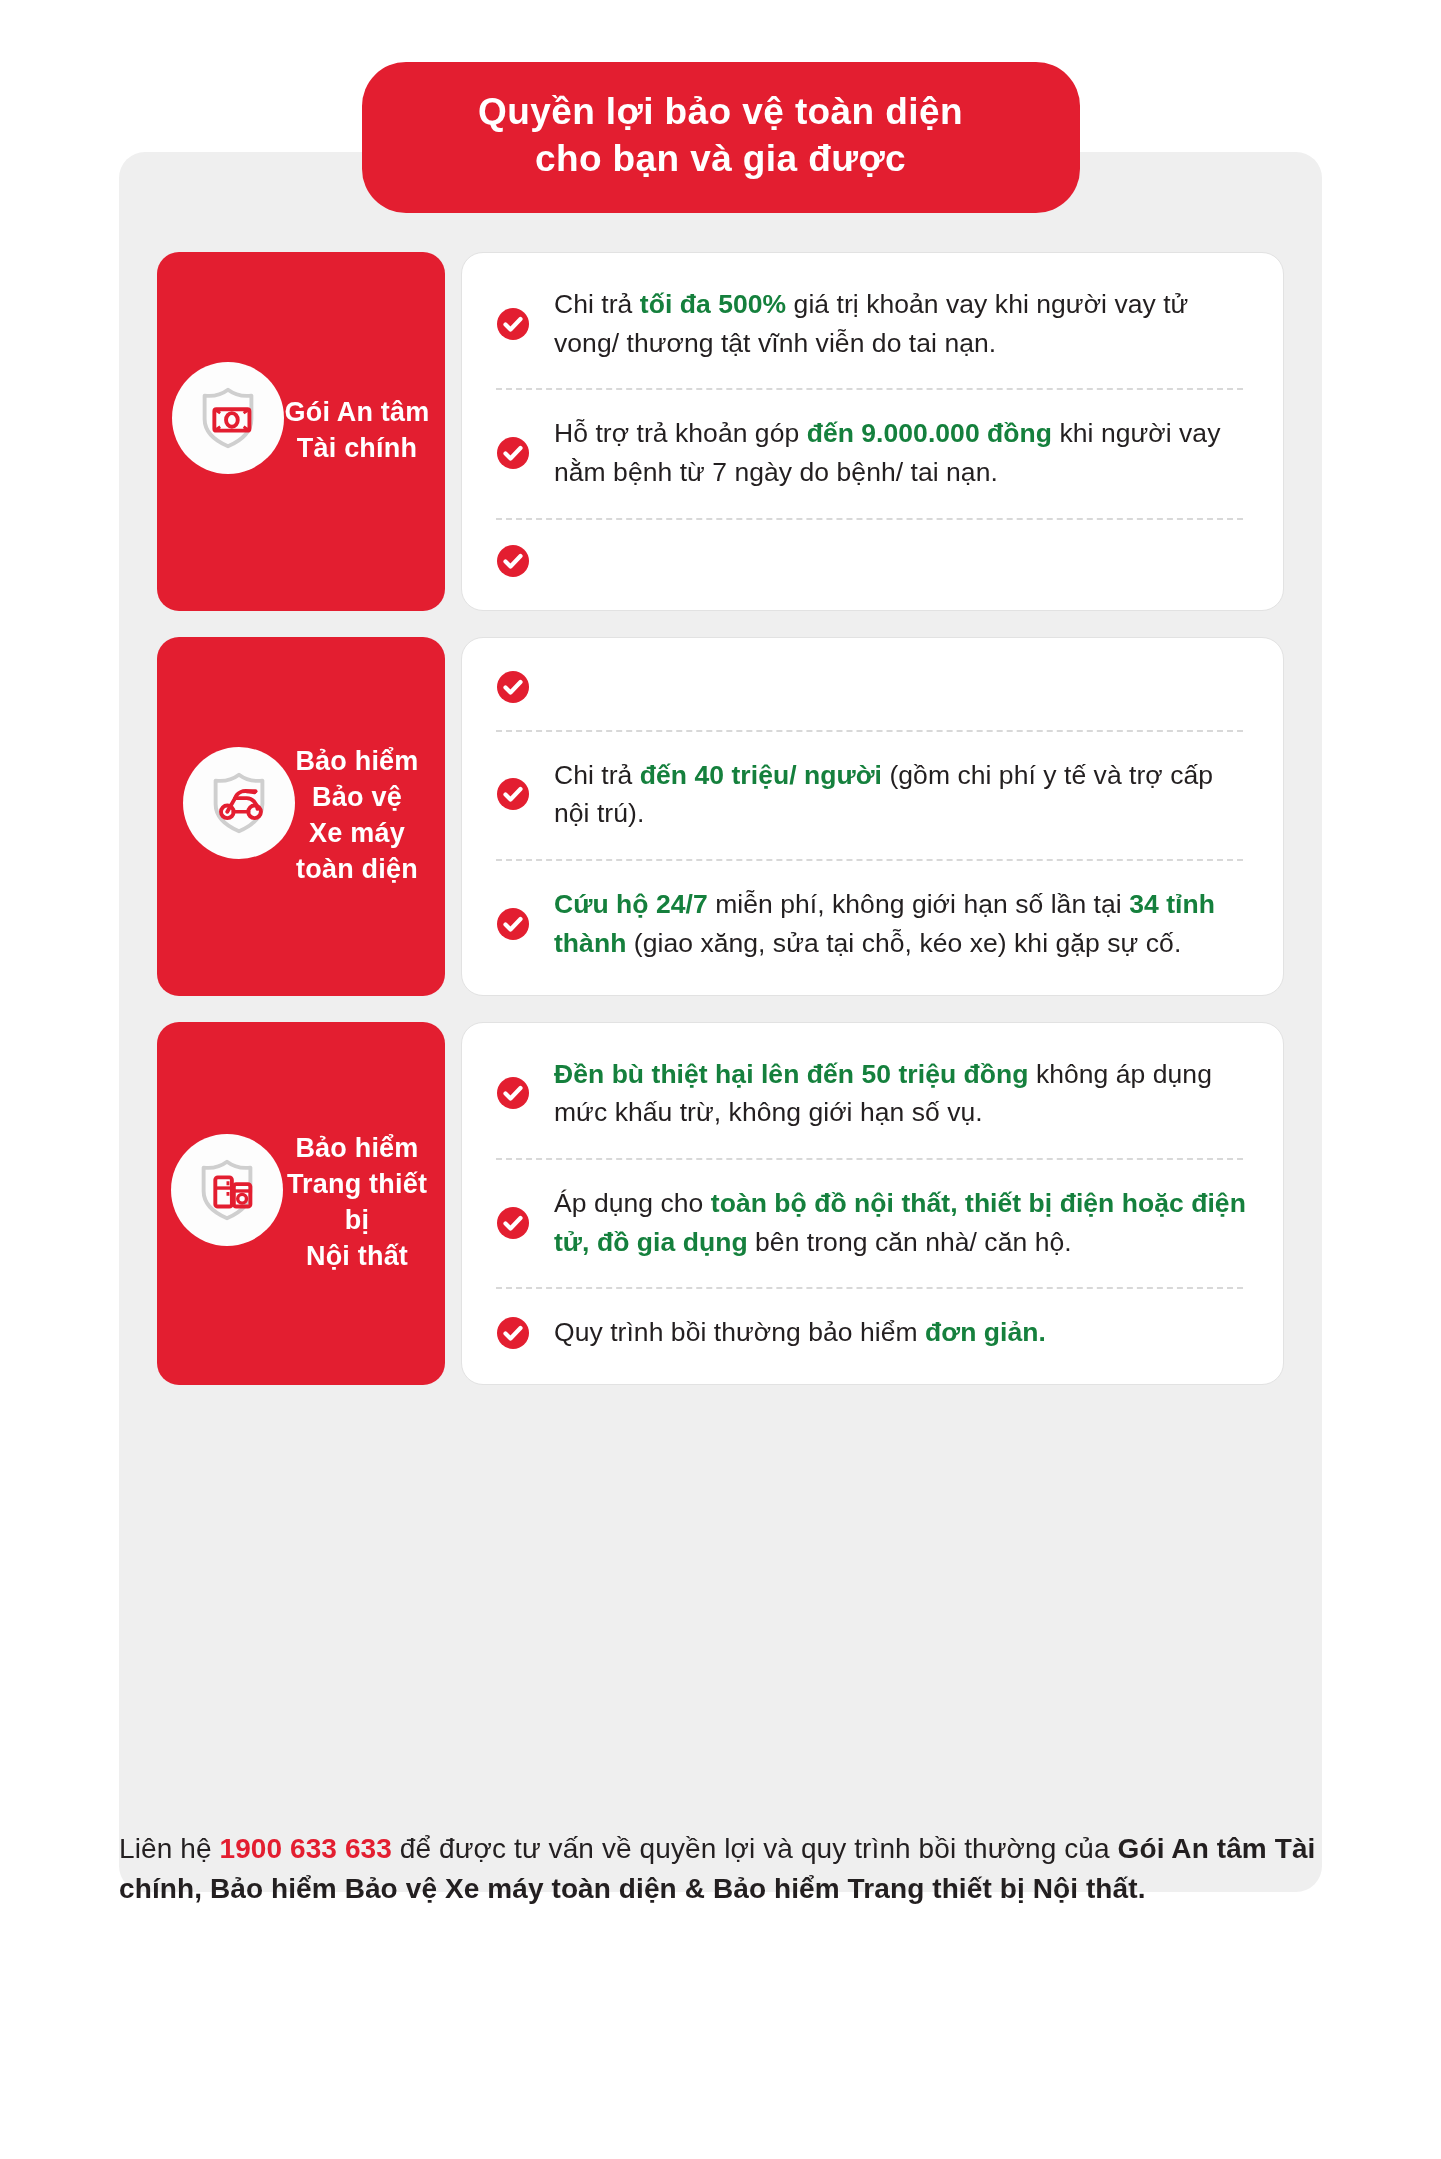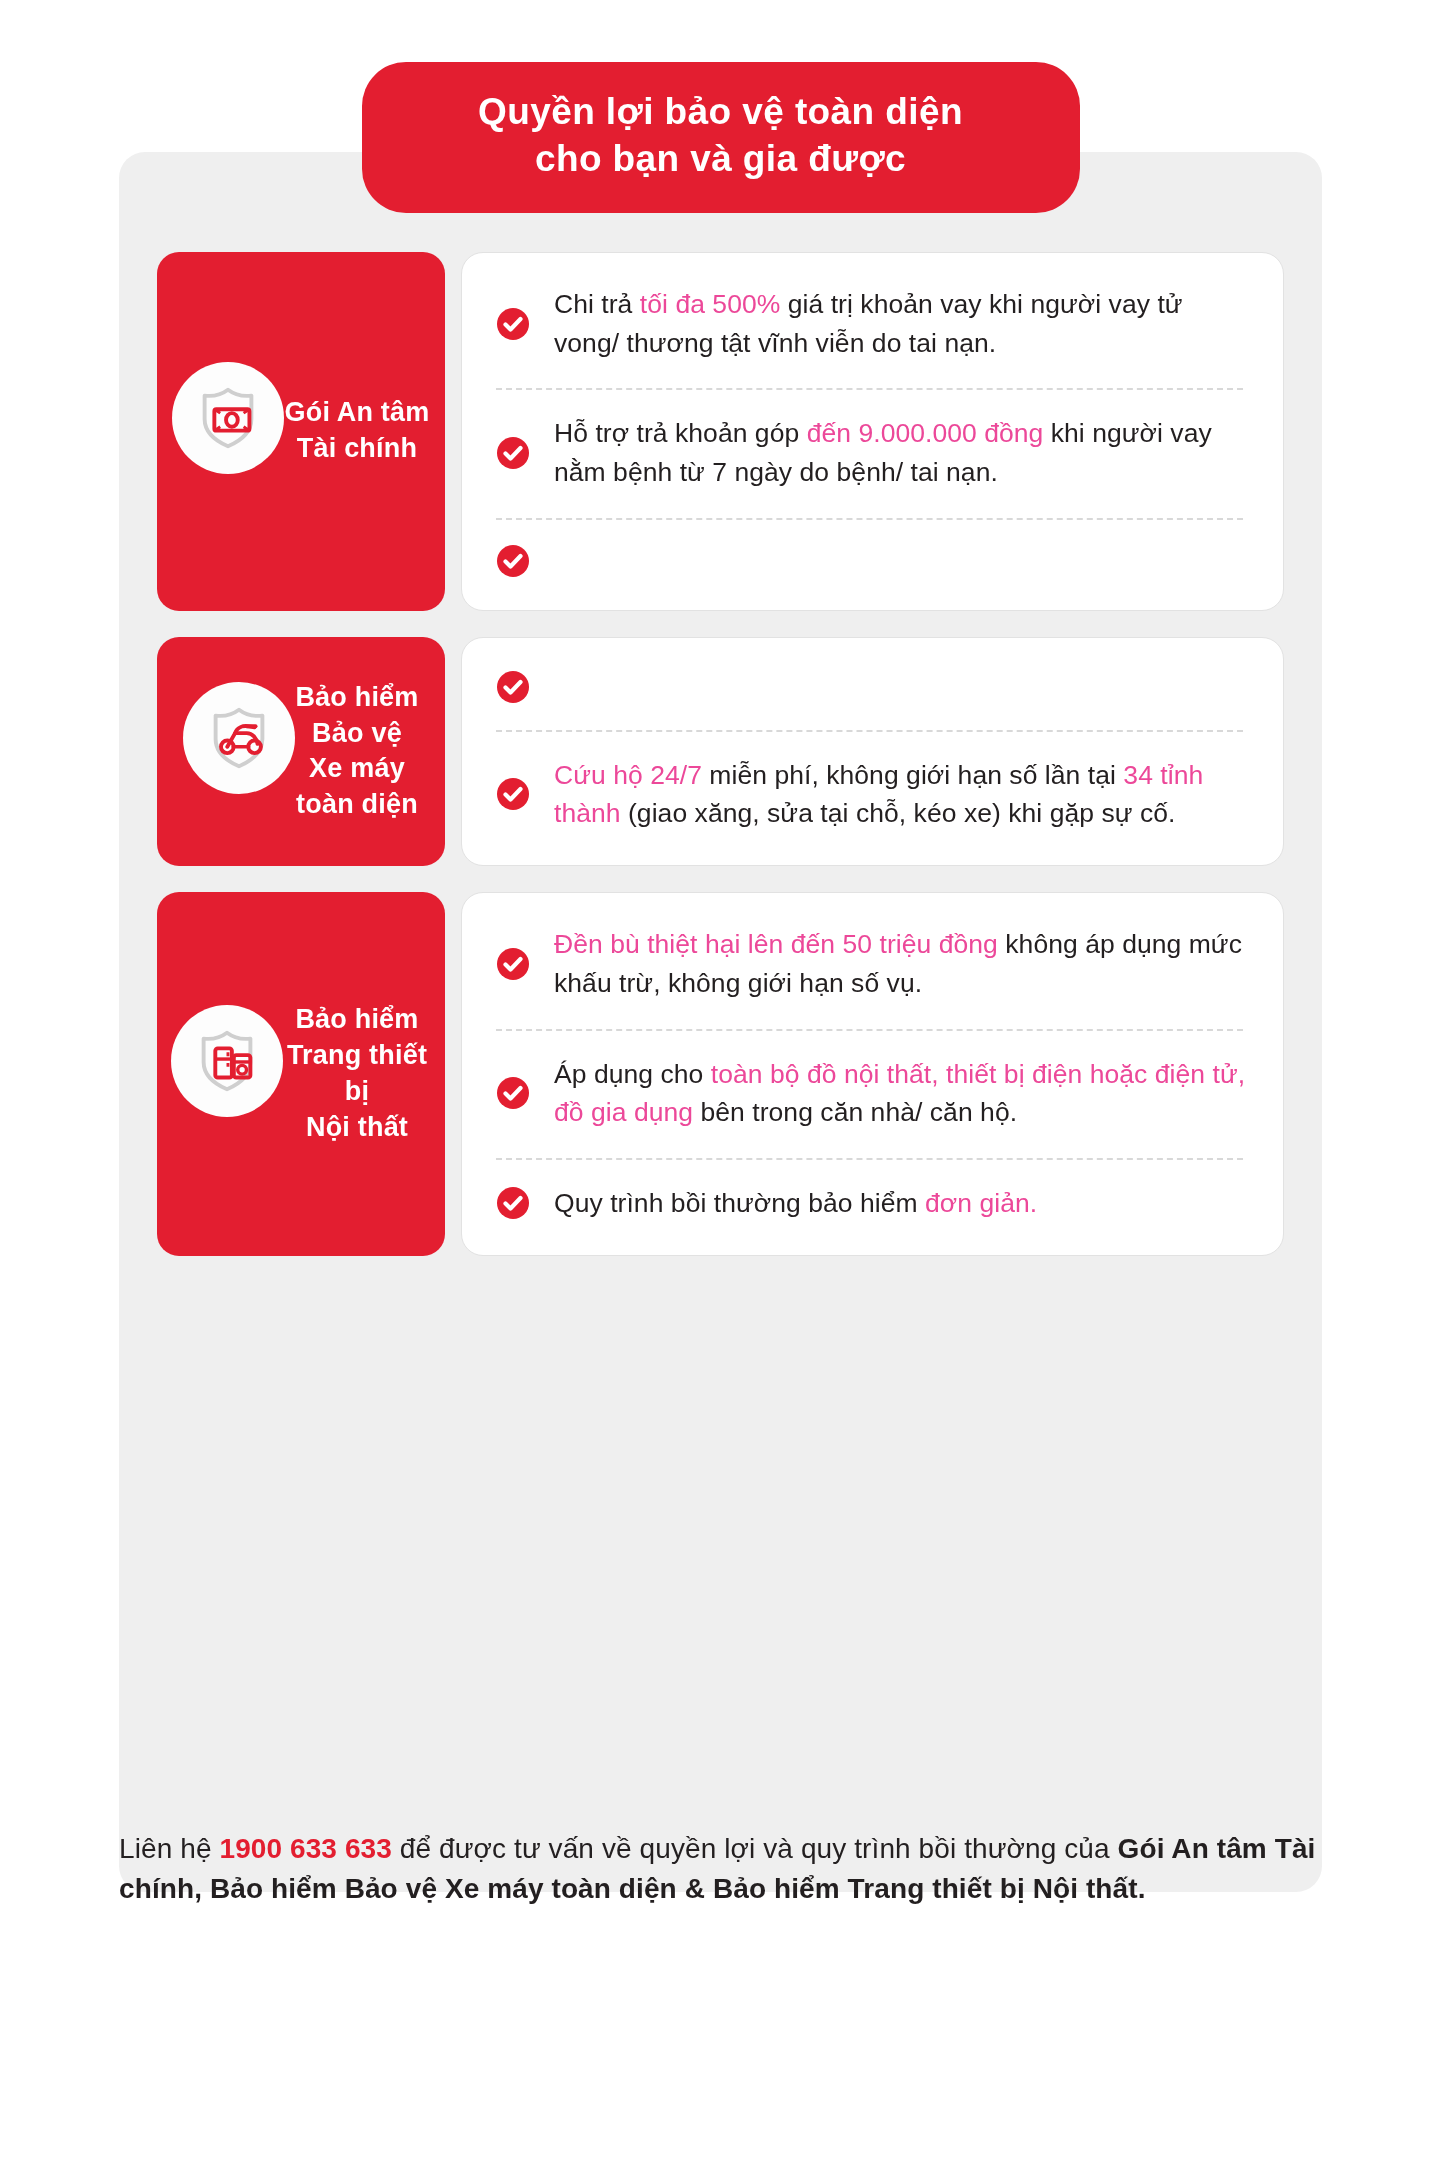--- a/index.html
+++ b/index.html
@@ -152,21 +152,21 @@
     margin-right: 24px;
   }
   .check svg { display: block; }
 
   .btext {
     font-size: 26.5px;
     line-height: 1.46;
     color: #231f20;
     letter-spacing: 0.05px;
   }
-  .btext b { color: #ec4899; font-weight: normal; }
+  .btext b { color: #15803d; font-weight: bold; }
 
   
   .footer {
     position: absolute;
     left: 119px;
     top: 1829px;
     width: 1215px;
     font-size: 28px;
     line-height: 1.44;
     color: #231f20;
@@ -257,20 +257,29 @@
   </svg>
             </span>
           </div>
           <div class="bullet">
             <span class="check">
               <svg width="34" height="34" viewBox="0 0 34 34">
     <circle cx="17" cy="17" r="16" fill="#E31E30"></circle>
     <path d="M9.5 17.5 l5 5 l10 -10.5" fill="none" stroke="#fff" stroke-width="4.2" stroke-linecap="round" stroke-linejoin="round"></path>
   </svg>
             </span>
+            <div class="btext"><span>Chi trả </span><b>đến 40 triệu/ người</b><span> (gồm chi phí y tế và trợ cấp nội trú).</span></div>
+          </div>
+          <div class="bullet">
+            <span class="check">
+              <svg width="34" height="34" viewBox="0 0 34 34">
+    <circle cx="17" cy="17" r="16" fill="#E31E30"></circle>
+    <path d="M9.5 17.5 l5 5 l10 -10.5" fill="none" stroke="#fff" stroke-width="4.2" stroke-linecap="round" stroke-linejoin="round"></path>
+  </svg>
+            </span>
             <div class="btext"><b>Cứu hộ 24/7</b><span> miễn phí, không giới hạn số lần tại </span><b>34 tỉnh thành</b><span> (giao xăng, sửa tại chỗ, kéo xe) khi gặp sự cố.</span></div>
           </div>
         </div>
       </div>
       <div class="row">
         <div class="cat">
           <div class="cat-icon">
             <svg width="76" height="76" viewBox="0 0 72 78">
     <path d="M36 10 L36 10 C44 16 52 17 60 16 L60 40 C60 54 50 62 36 68 C22 62 12 54 12 40 L12 16 C20 17 28 16 36 10 Z" fill="none" stroke="#cfcfcf" stroke-width="4" stroke-linejoin="round"></path>
     <rect x="24" y="26" width="17" height="30" rx="2.5" fill="none" stroke="#E31E30" stroke-width="4"></rect>

